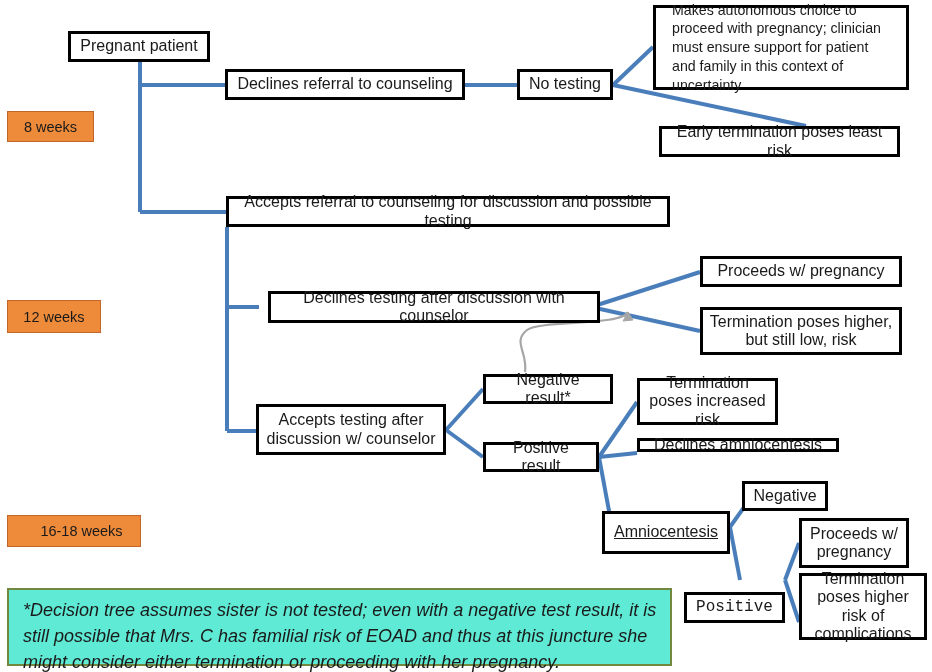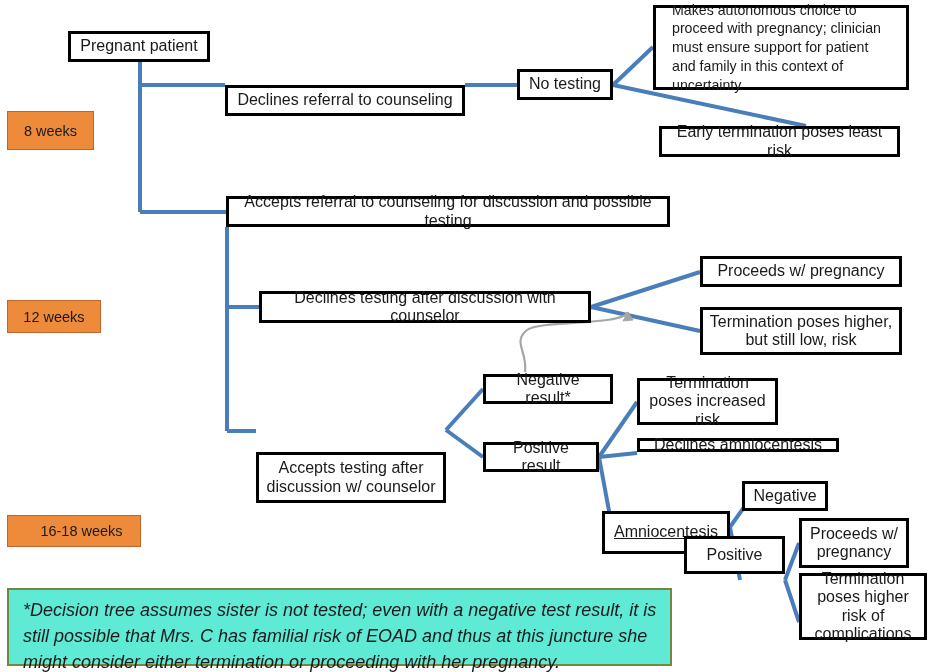--- a/index.html
+++ b/index.html
@@ -108,67 +108,67 @@
       <path d="M785,580 L799,543"></path>
       <path d="M785,580 L799,622"></path>
     </g>
 
     <g>
       <path d="M525,372 C528,352 512,342 527,330 C540,320 622,326 628,312" stroke="#A6A6A6" stroke-width="2.2" fill="none"></path>
       <path d="M628,312 L623,321 L633,320 Z" fill="#A6A6A6" stroke="#A6A6A6" stroke-width="1"></path>
     </g>
   </svg>
 
-  <div class="stage" style="left:7px; top:111px; width:87px; height:39px;">
+  <div class="stage" style="left:7px; top:111px; width:87px; height:31px;">
     <span>8 weeks</span>
   </div>
   <div class="stage" style="left:7px; top:300px; width:94px; height:33px;">
     <span>12 weeks</span>
   </div>
   <div class="stage" style="left:7px; top:515px; width:134px; height:32px;padding-left:15px;">
     <span>16-18 weeks</span>
   </div>
 
   <div class="node" style="left:68px; top:31px; width:142px; height:31px;">
     <span>Pregnant patient</span>
   </div>
 
-  <div class="node" style="left:225px; top:69px; width:240px; height:31px;margin-top:16px;">
+  <div class="node" style="left:225px; top:69px; width:240px; height:31px;">
     <span>Declines referral to counseling</span>
   </div>
 
   <div class="node" style="left:517px; top:69px; width:96px; height:31px;">
     <span>No testing</span>
   </div>
 
   <div class="node" style="left:653px; top:5px; width:256px; height:85px; justify-content:flex-start; text-align:left; padding:4px 16px; font-size:14.2px; line-height:1.32;">
     <span style="text-align:left;">Makes autonomous choice to proceed with pregnancy; clinician must ensure support for patient and family in this context of uncertainty</span>
   </div>
 
   <div class="node" style="left:659px; top:126px; width:241px; height:31px;">
     <span>Early termination poses least risk</span>
   </div>
 
   <div class="node" style="left:226px; top:196px; width:444px; height:31px;">
     <span>Accepts referral to counseling for discussion and possible testing</span>
   </div>
 
-  <div class="node" style="left:259px; top:291px; width:332px; height:32px;">
+  <div class="node" style="left:268px; top:291px; width:332px; height:32px;">
     <span>Declines testing after discussion with counselor</span>
   </div>
 
   <div class="node" style="left:700px; top:256px; width:202px; height:31px;">
     <span>Proceeds w/ pregnancy</span>
   </div>
 
   <div class="node" style="left:700px; top:307px; width:202px; height:48px;">
     <span>Termination poses higher, but still low, risk</span>
   </div>
 
-  <div class="node" style="left:256px; top:404px; width:190px; height:51px;margin-top:48px;">
+  <div class="node" style="left:256px; top:404px; width:190px; height:51px;">
     <span>Accepts testing after discussion w/ counselor</span>
   </div>
 
   <div class="node" style="left:483px; top:374px; width:130px; height:30px;">
     <span>Negative result*</span>
   </div>
 
   <div class="node" style="left:483px; top:442px; width:116px; height:30px;">
     <span>Positive result</span>
   </div>
@@ -182,21 +182,21 @@
   </div>
 
   <div class="node" style="left:602px; top:511px; width:128px; height:43px;text-decoration:underline;">
     <span>Amniocentesis</span>
   </div>
 
   <div class="node" style="left:742px; top:481px; width:86px; height:30px;">
     <span>Negative</span>
   </div>
 
-  <div class="node" style="left:684px; top:536px; width:101px; height:38px;">
+  <div class="node" style="left:684px; top:592px; width:101px; height:31px;font-family:Liberation Mono, monospace;">
     <span>Positive</span>
   </div>
 
   <div class="node" style="left:799px; top:518px; width:110px; height:50px;">
     <span>Proceeds w/ pregnancy</span>
   </div>
 
   <div class="node" style="left:799px; top:573px; width:128px; height:67px;">
     <span>Termination poses higher risk of complications</span>
   </div>

